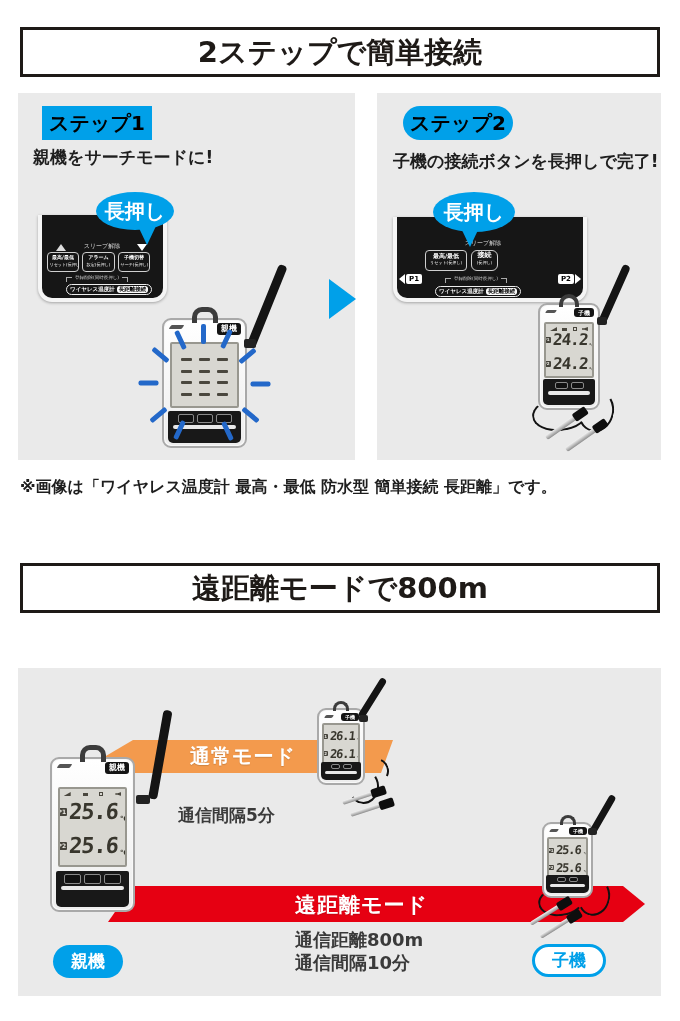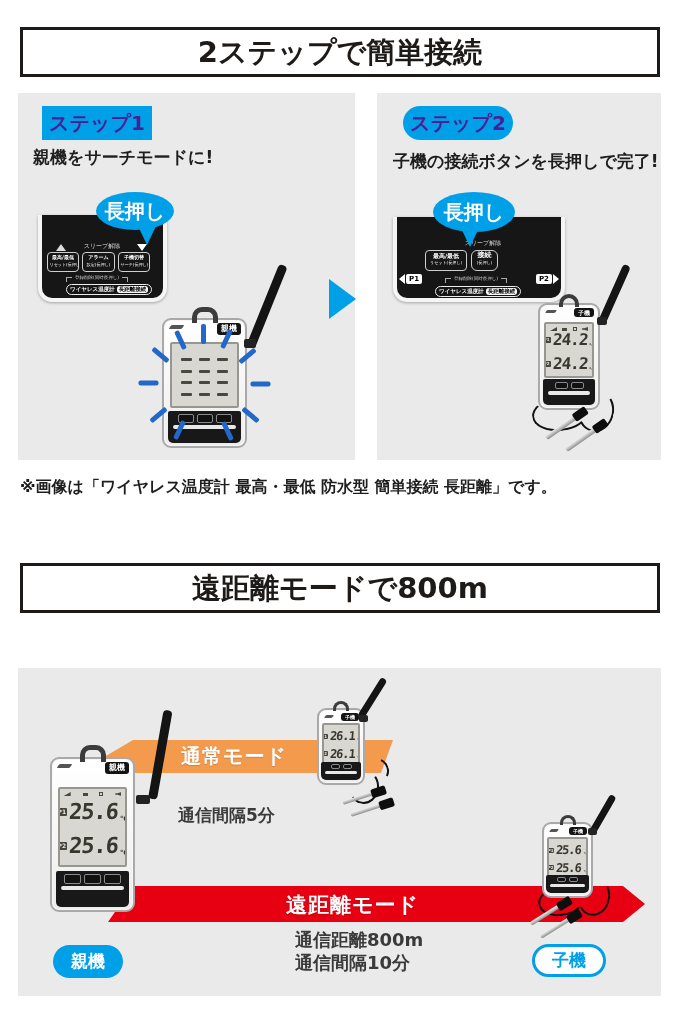--- a/index.html
+++ b/index.html
@@ -7,21 +7,21 @@
   #canvas { position:relative; width:680px; height:1021px; background:#fff; overflow:hidden; }
 
   
   .title-box { position:absolute; left:20px; width:640px; height:50px; border:3px solid #1e1a17;
     background:#fff; text-align:center; font-size:29px; font-weight:bold; color:#1e1a17; line-height:44px; }
 
   
   .gpanel { position:absolute; background:#eaeaea; }
 
   
-  .step-badge { position:absolute; width:110px; height:34px; background:#00a0e9; color:#4c1d95;
+  .step-badge { position:absolute; width:110px; height:34px; background:#00a0e9; color:#000000;
     font-size:20px; font-weight:bold; text-align:center; line-height:34px; z-index:3; }
   .step-desc { position:absolute; font-size:17px; font-weight:bold; color:#1e1e1e; z-index:3; }
 
   
   .bubble { position:absolute; background:#00a0e9; color:#fff; font-weight:bold; font-size:20px;
     border-radius:50%; text-align:center; z-index:7; }
   .bubble-tail { position:absolute; width:0; height:0; border-left:9px solid transparent;
     border-right:9px solid transparent; border-top:19px solid #00a0e9; z-index:7; }
 
   
@@ -100,21 +100,21 @@
   .next-arrow { position:absolute; width:0; height:0; border-top:20px solid transparent;
     border-bottom:20px solid transparent; border-left:27px solid #00a0e9; z-index:4; }
 
   
   .note { position:absolute; font-size:16px; font-weight:bold; color:#1e1e1e; }
   .subtitle { position:absolute; font-size:20px; font-weight:bold; color:#1e1e1e; }
 
   
   .mode-arrow { position:absolute; z-index:1; }
   .mode-label { position:absolute; color:#fff; font-weight:bold; z-index:4; white-space:nowrap;
-    text-shadow:0 1px 1px rgba(0,0,0,.15); }
+    text-shadow:0 1px 1px rgba(0,0,0,.15);margin-left:9px; }
   .mode-text { position:absolute; font-weight:bold; color:#3a3a3a; z-index:4; white-space:nowrap; }
   .pill { position:absolute; height:33px; border-radius:17px; text-align:center; font-weight:bold;
     font-size:17px; line-height:33px; z-index:4; }
   .pill-parent { background:#00a0e9; color:#fff; }
   .pill-child { background:#fff; color:#00a0e9; border:3px solid #00a0e9; line-height:27px; }
 </style>
 </head>
 <body>
 
 <div id="canvas">
@@ -203,21 +203,21 @@
     <i class="ray" style="left:159px;top:327px;transform:rotate(-155deg);"></i>
     <i class="ray" style="left:207px;top:328px;transform:rotate(155deg);"></i>
   </div>
 
   <div class="next-arrow" style="left:329px;top:279px;"></div>
 
   <div class="gpanel" style="left:377px;top:93px;width:284px;height:367px;">
     <div class="step-badge" style="left:26px;top:13px;border-radius:17px;">ステップ2</div>
     <div class="step-desc" style="left:16px;top:57px;">子機の接続ボタンを長押しで完了!</div>
 
-    <div class="ctrl" style="left:16px;top:124px;width:172px;height:85px;">
+    <div class="ctrl" style="left:16px;top:124px;width:194px;height:85px;">
       <div class="face">
         <div class="lcdstrip" style="height:17px;"></div>
         <div class="sleep-lbl" style="left:56px;top:22px;width:60px;text-align:center;">スリープ解除</div>
         <div class="cbtn" style="left:28px;top:33px;width:42px;height:21px;">
           <div class="l1">最高/最低</div>
           <div class="l2">リセット(長押し)</div>
         </div>
         <div class="cbtn" style="left:74px;top:33px;width:27px;height:21px;border-radius:6px;">
           <div class="l1" style="font-size:7px;">接続</div>
           <div class="l2">(長押し)</div>

